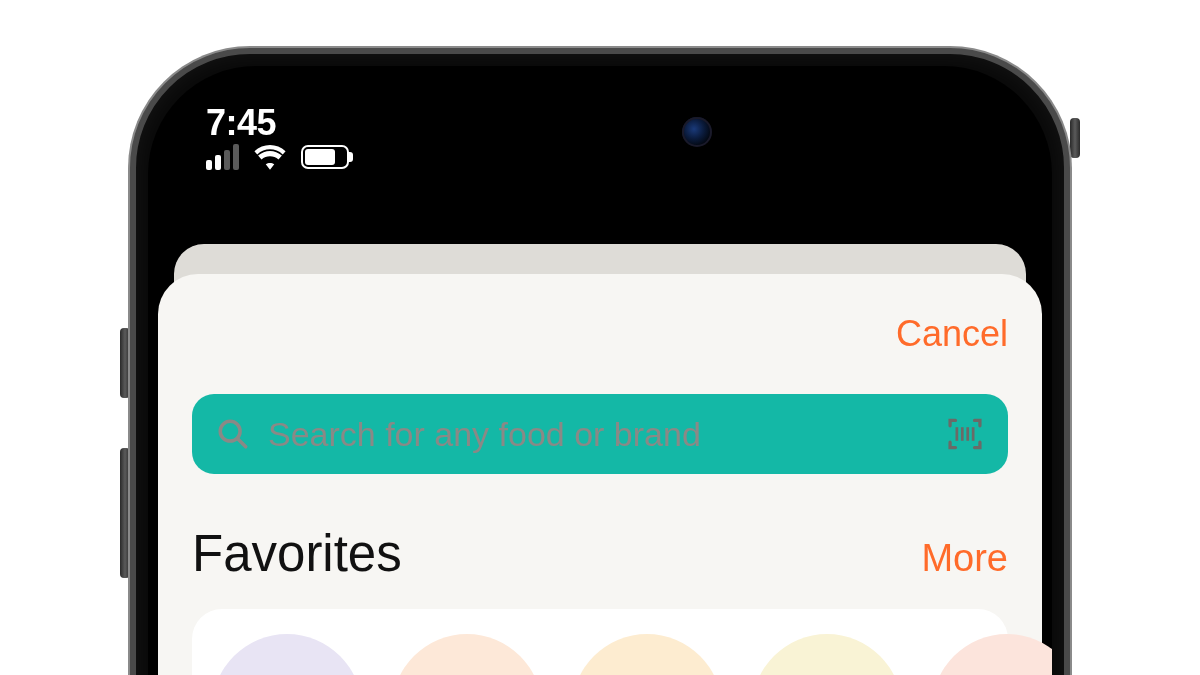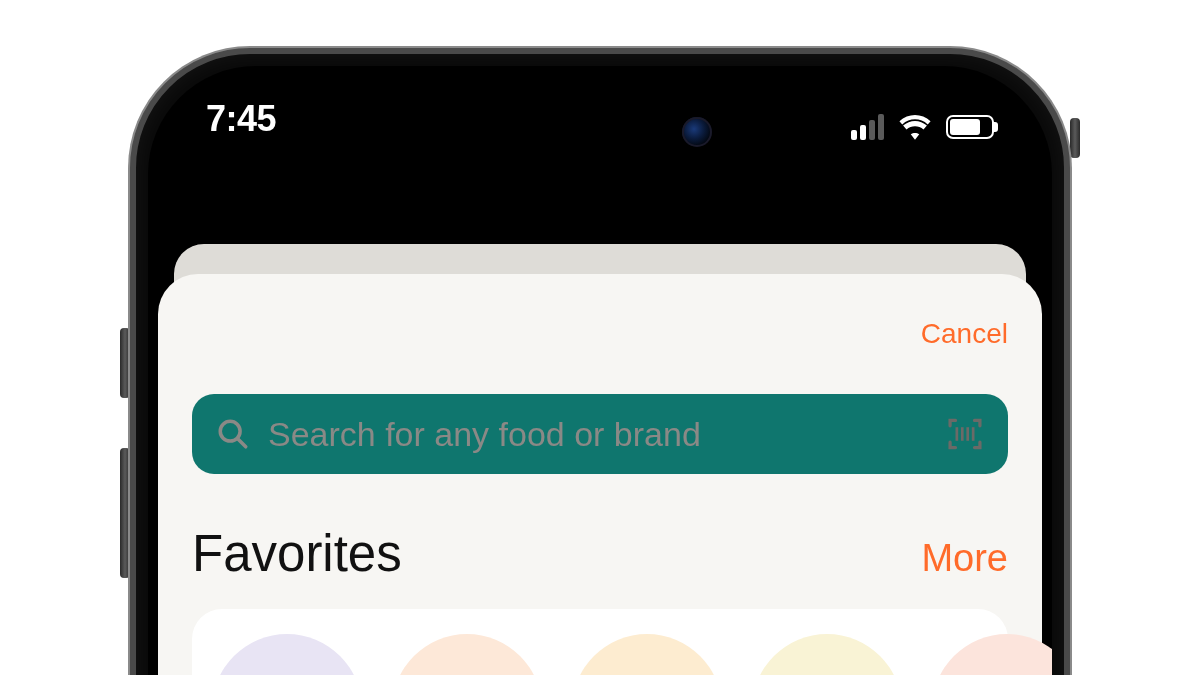--- a/index.html
+++ b/index.html
@@ -44,30 +44,31 @@
     top: 50%;
     transform: translateY(-50%);
     width: 30px;
     height: 30px;
     border-radius: 50%;
     background: radial-gradient(circle at 40% 40%, #1a3a7a 0%, #0a1a3a 40%, #000 80%);
     box-shadow: inset 0 0 0 2px #1a1a2a;
   }
   .status-bar {
     position: absolute;
-    top: 36px;
+    top: 48px;
     left: 0;
     right: 0;
     height: 50px;
     display: flex;
     justify-content: space-between;
-    align-items: flex-end;
+    align-items: flex-start;
     padding: 0 70px;
     color: #fff;
     z-index: 15;
+    flex-direction: column;
   }
   .status-time {
     font-size: 36px;
     font-weight: 600;
     letter-spacing: -0.5px;
   }
   .status-icons {
     display: flex;
     align-items: center;
     gap: 14px;
@@ -159,29 +160,29 @@
     cursor:pointer;
     margin-left:120px;
   }
   .chevron-updown svg { width:24px; height:30px; display:block; }
   .cancel-btn {
     position:absolute;
     right:0;
     top:50%;
     transform:translateY(-50%);
     color:#ff6b2a;
-    font-size:28px;
+    font-size:36px;
     font-weight:400;
     background:none;
     border:none;
     cursor:pointer;
   }
   .search-row {
     margin-top:30px;
-    background:#0f766e;
+    background:#14b8a6;
     border-radius:22px;
     height:80px;
     display:flex;
     align-items:center;
     padding:0 24px;
     gap:18px;
   }
   .search-icon svg { width:34px; height:34px; display:block; }
   .search-input {
     flex:1;

